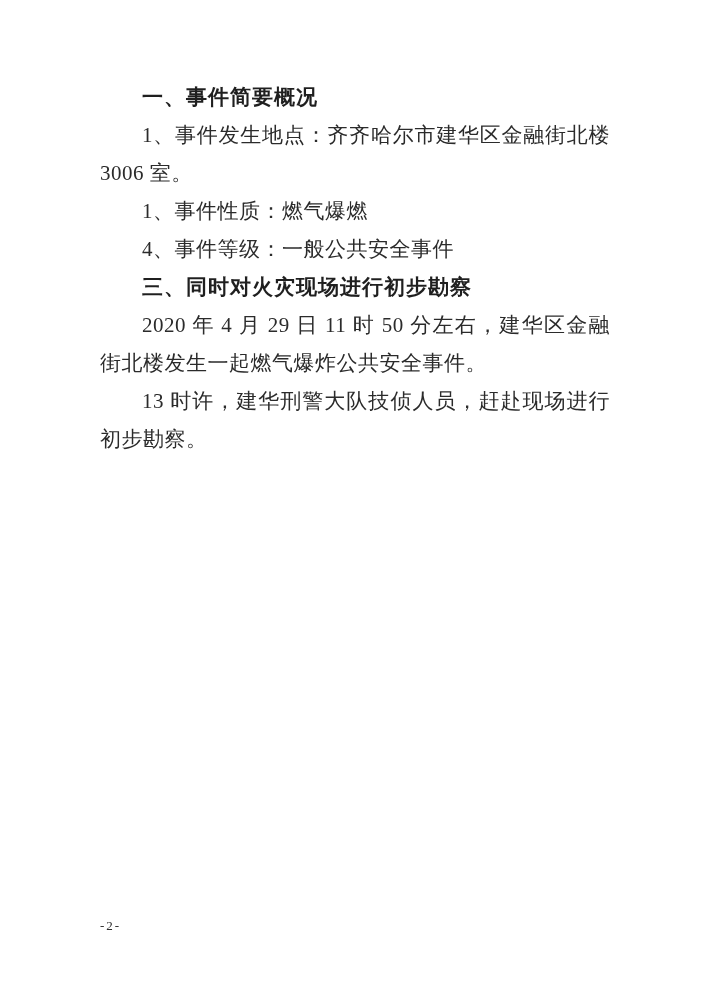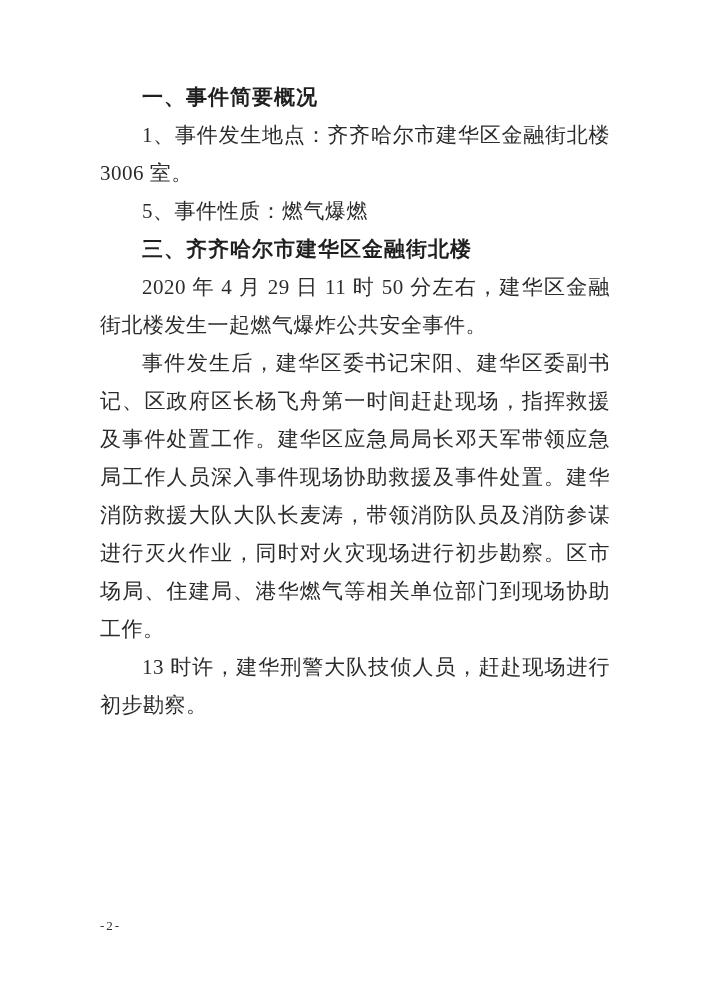--- a/index.html
+++ b/index.html
@@ -61,24 +61,24 @@
   }
 </style>
 </head>
 <body>
 
 <div class="page">
   <div class="content">
 
     <h2 class="section-heading">一、事件简要概况</h2>
     <p class="paragraph">1、事件发生地点：齐齐哈尔市建华区金融街北楼 3006 室。</p>
-    <p class="paragraph">5、事件性质：燃气爆燃</p>
+    <p class="paragraph">1、事件性质：燃气爆燃</p>
+    <p class="paragraph">4、事件等级：一般公共安全事件</p>
 
 
-    <h2 class="section-heading">三、齐齐哈尔市建华区金融街北楼</h2>
+    <h2 class="section-heading">三、同时对火灾现场进行初步勘察</h2>
     <p class="paragraph">2020 年 4 月 29 日 11 时 50 分左右，建华区金融街北楼发生一起燃气爆炸公共安全事件。</p>
-    <p class="paragraph">事件发生后，建华区委书记宋阳、建华区委副书记、区政府区长杨飞舟第一时间赶赴现场，指挥救援及事件处置工作。建华区应急局局长邓天军带领应急局工作人员深入事件现场协助救援及事件处置。建华消防救援大队大队长麦涛，带领消防队员及消防参谋进行灭火作业，同时对火灾现场进行初步勘察。区市场局、住建局、港华燃气等相关单位部门到现场协助工作。</p>
     <p class="paragraph">13 时许，建华刑警大队技侦人员，赶赴现场进行初步勘察。</p>
 
   </div>
 
   <div class="page-number">-2-</div>
 </div>
 
 </body></html>

